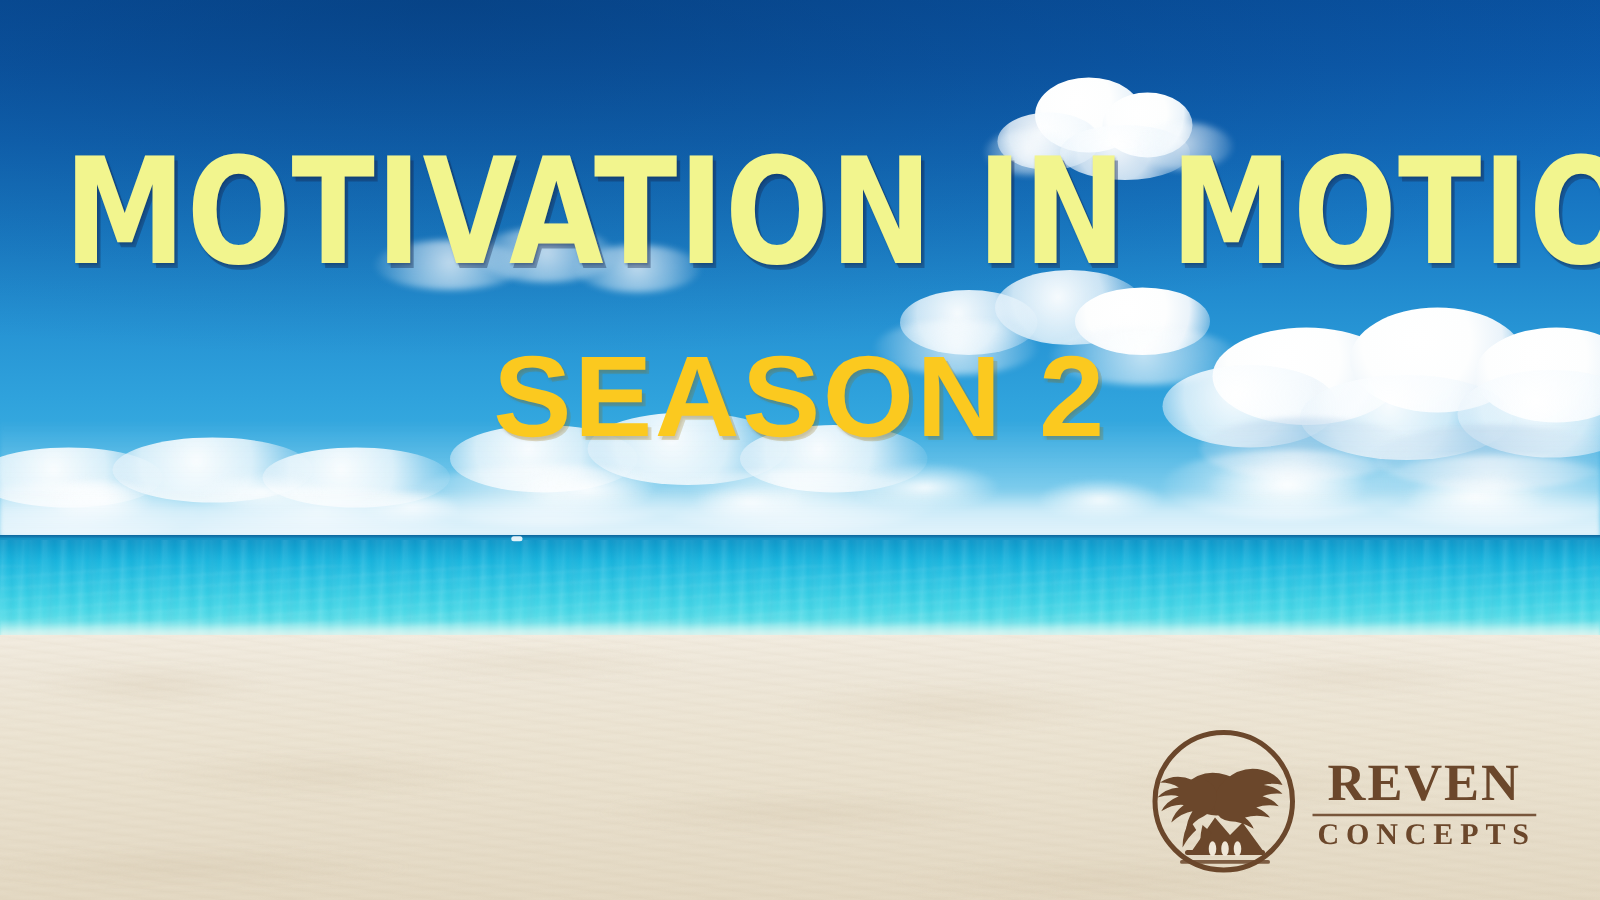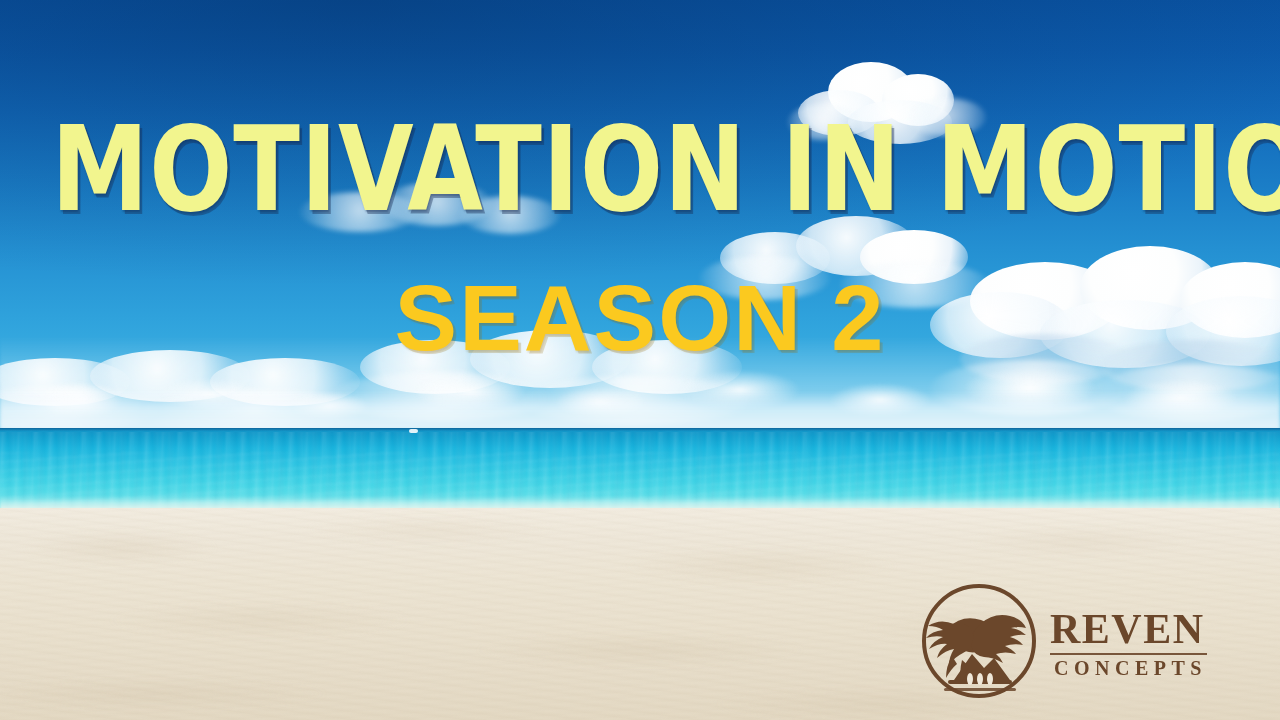--- a/index.html
+++ b/index.html
@@ -326,32 +326,33 @@
     justify-content: center;
     padding-top: 4px;
   }
   .logo-primary {
     font-family: "Liberation Serif", "DejaVu Serif", serif;
     font-weight: 700;
     font-size: 42px;
     line-height: 1;
     letter-spacing: 1.5px;
     color: #6b472b;
+    text-align: center;
     white-space: nowrap;
   }
   .logo-rule {
     height: 2px;
     background: #6b472b;
     margin: 3px 0 3px 0;
     opacity: 0.9;
   }
   .logo-secondary {
     font-family: "Liberation Serif", "DejaVu Serif", serif;
     font-weight: 700;
-    font-size: 20px;
+    font-size: 24px;
     line-height: 1;
     letter-spacing: 5.5px;
     color: #6b472b;
     text-align: center;
     white-space: nowrap;
     padding-left: 4px;
   }
 </style>
 </head>
 <body>

